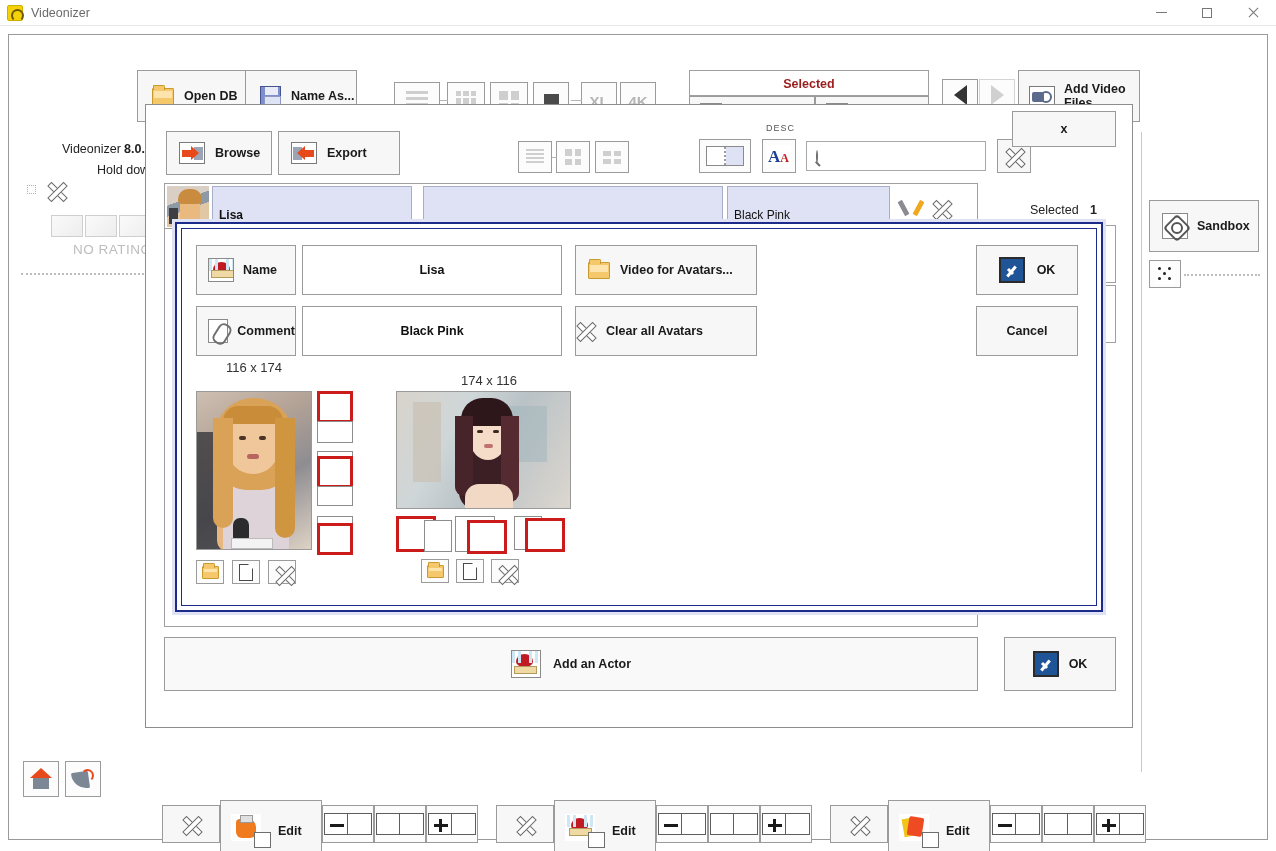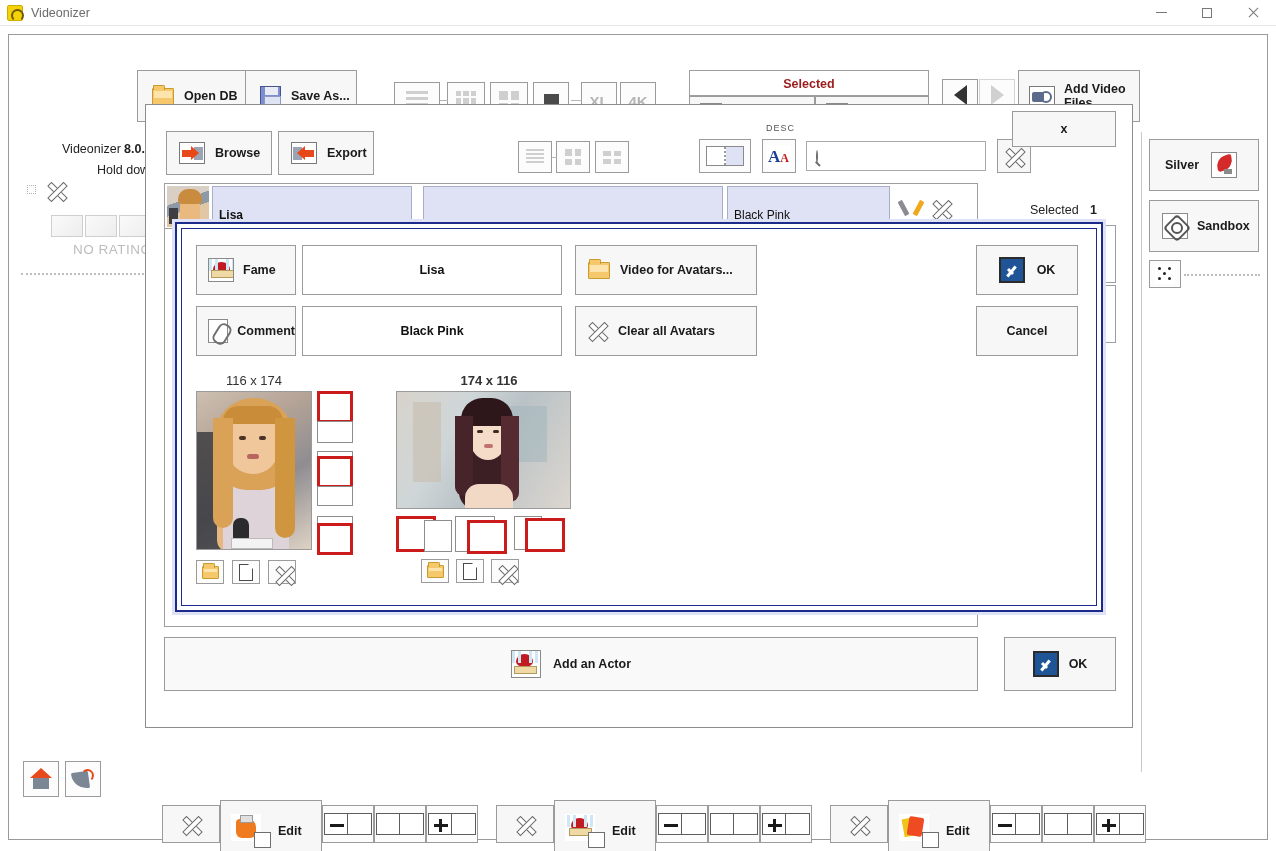--- a/index.html
+++ b/index.html
@@ -297,21 +297,21 @@
 
 <div id="mainbody">
   <div class="mwin-frame">
 
     <div class="btn lbl-left" style="left:128px;top:35px;width:110px;height:52px;gap:10px;padding-left:14px;">
       <span class="ic ic-folder"></span>
       <span class="txt">Open DB</span>
     </div>
     <div class="btn lbl-left" style="left:236px;top:35px;width:112px;height:52px;gap:10px;padding-left:14px;">
       <span class="ic ic-save"></span>
-      <span class="txt">Save As...</span>
+      <span class="txt">Name As...</span>
     </div>
 
     <div class="tile" style="left:385px;top:47px;width:46px;height:38px;">
       <span class="ic ic-lines">
           <i></i>
           <i></i>
           <i></i>
           <i></i>
         </span>
     </div>
@@ -372,24 +372,20 @@
       <span class="ic ic-tri-r"></span>
     </div>
     <div class="lbl b" style="left:933px;top:80px;">Undo</div>
 
     <div class="btn lbl-left" style="left:1009px;top:35px;width:122px;height:52px;gap:9px;padding-left:10px;">
       <span class="ic ic-video"></span>
       <span class="txt">Add Video
 Files</span>
     </div>
 
-    <div class="btn lbl-left" style="left:1140px;top:104px;width:110px;height:52px;gap:12px;padding-left:15px;">
-      <span class="txt">Silver</span>
-      <span class="ic ic-feather"></span>
-    </div>
     <div class="btn lbl-left" style="left:1140px;top:165px;width:110px;height:52px;gap:9px;padding-left:12px;">
       <span class="ic ic-gear"></span>
       <span class="txt">Sandbox</span>
     </div>
     <div class="tile" style="left:1140px;top:225px;width:32px;height:28px;">
       <span class="ic ic-dice">
         <i style="left:3px;top:3px;"></i>
           <i style="left:13px;top:3px;"></i>
         <i style="left:8px;top:8px;"></i>
         <i style="left:3px;top:13px;"></i>
@@ -520,21 +516,21 @@
 
 <div id="dialog">
   <div class="dlg-inner">
 
     <div class="btn lbl-left" style="left:12px;top:18px;width:106px;height:44px;gap:10px;padding-left:12px;">
       <span class="ic ic-import">
           <i></i>
         </span>
       <span class="txt">Browse</span>
     </div>
-    <div class="btn lbl-left" style="left:124px;top:18px;width:96px;height:44px;gap:10px;padding-left:12px;">
+    <div class="btn lbl-left" style="left:124px;top:18px;width:122px;height:44px;gap:10px;padding-left:12px;">
       <span class="ic ic-export">
           <i></i>
         </span>
       <span class="txt">Export</span>
     </div>
 
     <div class="tile" style="left:364px;top:28px;width:34px;height:32px;">
       <span class="ic ic-lines" style="width:18px;height:16px;">
           <i style="height:2px;margin-bottom:2px;"></i>
           <i style="height:2px;margin-bottom:2px;"></i>
@@ -630,52 +626,52 @@
 </div>
 
 <div id="innermodal">
   <div class="im-ring"></div>
   <div class="im-body">
 
     <div class="btn lbl-left" style="left:12px;top:14px;width:100px;height:50px;gap:9px;padding-left:11px;">
       <span class="ic ic-heart">
           <i></i>
         </span>
-      <span class="txt">Fame</span>
+      <span class="txt">Name</span>
     </div>
     <div class="field" style="left:118px;top:14px;width:260px;height:50px;">
       <span>Lisa</span>
     </div>
 
     <div class="btn lbl-left" style="left:12px;top:75px;width:100px;height:50px;gap:9px;padding-left:11px;">
       <span class="ic ic-clip"></span>
       <span class="txt">Comment</span>
     </div>
     <div class="field" style="left:118px;top:75px;width:260px;height:50px;">
       <span>Black Pink</span>
     </div>
 
     <div class="btn lbl-left" style="left:391px;top:14px;width:182px;height:50px;gap:10px;padding-left:12px;">
       <span class="ic ic-folder"></span>
       <span class="txt">Video for Avatars...</span>
     </div>
-    <div class="btn lbl-left" style="left:391px;top:75px;width:182px;height:50px;gap:10px;padding-left:12px;">
+    <div class="btn lbl-left" style="left:391px;top:75px;width:182px;height:50px;gap:10px;padding-left:0;">
       <span class="ic ic-x" style="width:20px;height:20px;"></span>
       <span class="txt">Clear all Avatars</span>
     </div>
 
     <div class="btn" style="left:792px;top:14px;width:102px;height:50px;gap:12px;">
       <span class="ic ic-check"></span>
       <span class="txt">OK</span>
     </div>
     <div class="btn" style="left:792px;top:75px;width:102px;height:50px;">
       <span class="txt">Cancel</span>
     </div>
 
-    <div class="dimlabel" style="left:10px;top:142px;width:120px;">116 x 174</div>
+    <div class="dimlabel" style="left:10px;top:129px;width:120px;">116 x 174</div>
     <div class="photo" style="left:12px;top:160px;width:116px;height:159px;">
       <div style="position:absolute;inset:0;background:linear-gradient(150deg,#cdbfb1 0%,#b4a396 30%,#8f8d92 60%,#ded2c4 100%);"></div>
       <div style="position:absolute;left:-6px;top:40px;width:34px;height:120px;background:#2e2f34;opacity:.75;"></div>
       <div style="position:absolute;left:20px;top:10px;width:72px;height:150px;background:#e6b77e;border-radius:34px 34px 12px 12px;"></div>
       <div style="position:absolute;left:26px;top:78px;width:66px;height:82px;background:#ded3d8;border-radius:10px 10px 0 0;"></div>
       <div style="position:absolute;left:18px;top:6px;width:78px;height:92px;background:#d9a257;border-radius:38px 38px 40% 40%;}"></div>
       <div style="position:absolute;left:30px;top:20px;width:52px;height:62px;background:#f0c79b;border-radius:26px 26px 34px 34px;"></div>
       <div style="position:absolute;left:26px;top:14px;width:60px;height:18px;background:#c98d39;border-radius:24px 24px 4px 4px;"></div>
       <div style="position:absolute;left:16px;top:26px;width:20px;height:110px;background:#d9a257;border-radius:0 0 14px 14px;"></div>
       <div style="position:absolute;left:78px;top:26px;width:20px;height:120px;background:#d0963f;border-radius:0 0 14px 14px;"></div>
@@ -697,21 +693,21 @@
     <div class="minibtn" style="left:12px;top:329px;width:28px;height:24px;">
       <span class="ic ic-folder" style="width:17px;height:13px;"></span>
     </div>
     <div class="minibtn" style="left:48px;top:329px;width:28px;height:24px;">
       <span class="ic-mini-doc"></span>
     </div>
     <div class="minibtn" style="left:84px;top:329px;width:28px;height:24px;">
       <span class="ic ic-x" style="width:15px;height:15px;"></span>
     </div>
 
-    <div class="dimlabel" style="left:215px;top:142px;width:180px;font-weight:bold;">174 x 116</div>
+    <div class="dimlabel" style="left:215px;top:142px;width:180px;">174 x 116</div>
     <div class="photo" style="left:212px;top:160px;width:175px;height:118px;">
       <div style="position:absolute;inset:0;background:linear-gradient(120deg,#d8d3cb 0%,#cfd6d8 32%,#b9c2c6 55%,#dcd6cf 100%);filter:blur(0.4px);"></div>
       <div style="position:absolute;left:16px;top:10px;width:28px;height:80px;background:#c9c1b3;opacity:.7;"></div>
       <div style="position:absolute;left:110px;top:14px;width:40px;height:56px;background:#a5b7bd;opacity:.6;"></div>
       <div style="position:absolute;left:62px;top:8px;width:56px;height:110px;background:#3c1f24;border-radius:28px 28px 18px 18px;"></div>
       <div style="position:absolute;left:74px;top:20px;width:34px;height:48px;background:#f5dcc9;border-radius:17px 17px 20px 20px;"></div>
       <div style="position:absolute;left:64px;top:6px;width:52px;height:28px;background:#2e171b;border-radius:26px 26px 8px 8px;"></div>
       <div style="position:absolute;left:58px;top:24px;width:18px;height:80px;background:#47232a;border-radius:0 0 14px 14px;"></div>
       <div style="position:absolute;left:104px;top:24px;width:18px;height:86px;background:#562a31;border-radius:0 0 14px 14px;"></div>
       <div style="position:absolute;left:80px;top:38px;width:6px;height:3px;background:#3a2a22;border-radius:3px;"></div>

